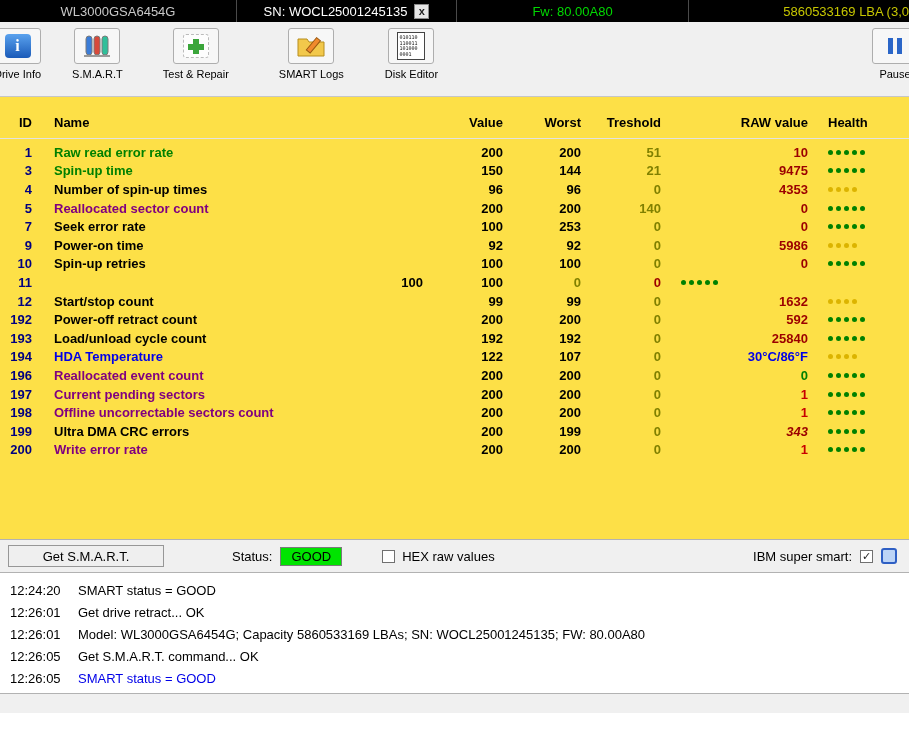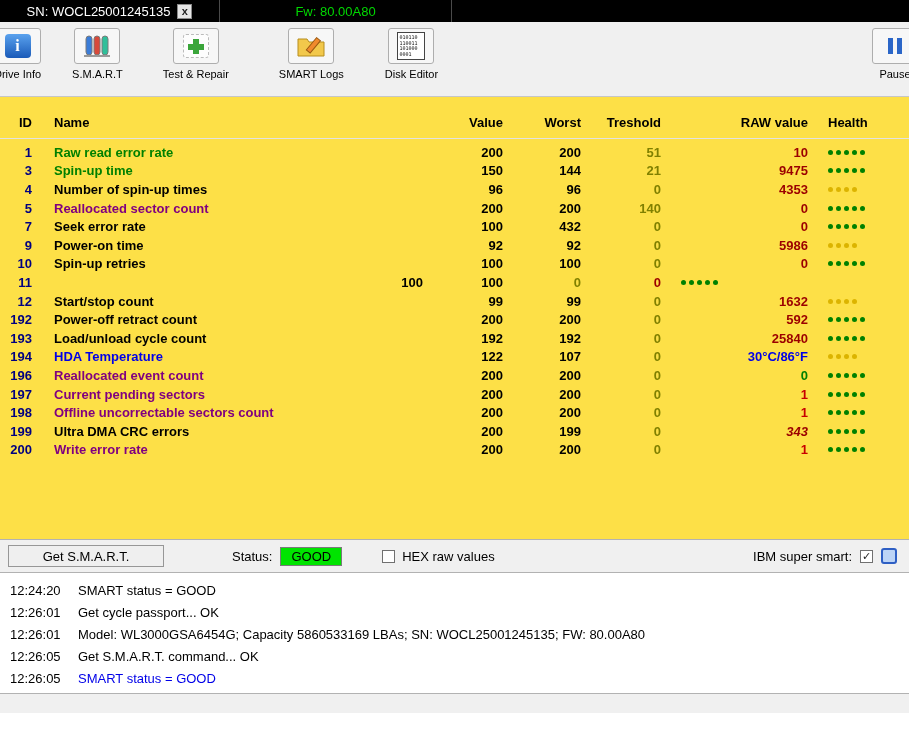--- a/index.html
+++ b/index.html
@@ -69,25 +69,27 @@
   
   .log { background: #fff; height: 120px; padding-top: 6px; font-size: 13px; }
   .log-line { display: flex; height: 22px; align-items: center; }
   .log-time { width: 78px; padding-left: 10px; flex: none; }
   .bottombar { height: 20px; background: #f0f0f0; border-top: 1px solid #b2b2b2; }
 </style>
 </head>
 <body>
 
 <div class="titlebar">
+  <div class="tseg seg-model">WL3000GSA6454G</div>
   <div class="tseg seg-sn">
     <span>SN: WOCL25001245135</span>
     <span class="xbox">x</span>
   </div>
   <div class="tseg seg-fw">Fw: 80.00A80</div>
+  <div class="tseg seg-lba">5860533169 LBA (3,0</div>
 </div>
 
 <div class="toolbar">
   <div class="tbtn b1">
     <div class="ibox">
         <div class="icon-info">i</div>
       </div>
     <div class="blabel">Drive Info</div>
   </div>
   <div class="tbtn b2">
@@ -205,21 +207,21 @@
           <span class="dot" style="background: rgb(0, 128, 0);"></span>
           <span class="dot" style="background: rgb(0, 128, 0);"></span>
           <span class="dot" style="background: rgb(0, 128, 0);"></span>
           <span class="dot" style="background: rgb(0, 128, 0);"></span>
         </div>
       </div>
       <div class="tgrid trow">
         <div class="c-id">7</div>
         <div class="c-name" style="color: rgb(0, 0, 0);">Seek error rate</div>
         <div class="c-val">100</div>
-        <div class="c-worst">432</div>
+        <div class="c-worst">253</div>
         <div class="c-tre">0</div>
         <div class="c-raw" style="color: rgb(155, 0, 0);">0</div>
         <div class="c-health">
           <span class="dot" style="background: rgb(0, 128, 0);"></span>
           <span class="dot" style="background: rgb(0, 128, 0);"></span>
           <span class="dot" style="background: rgb(0, 128, 0);"></span>
           <span class="dot" style="background: rgb(0, 128, 0);"></span>
           <span class="dot" style="background: rgb(0, 128, 0);"></span>
         </div>
       </div>
@@ -417,21 +419,21 @@
   </div>
 </div>
 
 <div class="log">
     <div class="log-line">
       <div class="log-time">12:24:20</div>
       <div class="log-text" style="color: rgb(0, 0, 0);">SMART status = GOOD</div>
     </div>
     <div class="log-line">
       <div class="log-time">12:26:01</div>
-      <div class="log-text" style="color: rgb(0, 0, 0);">Get cycle passport... OK</div>
+      <div class="log-text" style="color: rgb(0, 0, 0);">Get drive retract... OK</div>
     </div>
     <div class="log-line">
       <div class="log-time">12:26:01</div>
       <div class="log-text" style="color: rgb(0, 0, 0);">Model: WL3000GSA6454G; Capacity 5860533169 LBAs; SN: WOCL25001245135; FW: 80.00A80</div>
     </div>
     <div class="log-line">
       <div class="log-time">12:26:05</div>
       <div class="log-text" style="color: rgb(0, 0, 0);">Get S.M.A.R.T. command... OK</div>
     </div>
     <div class="log-line">

